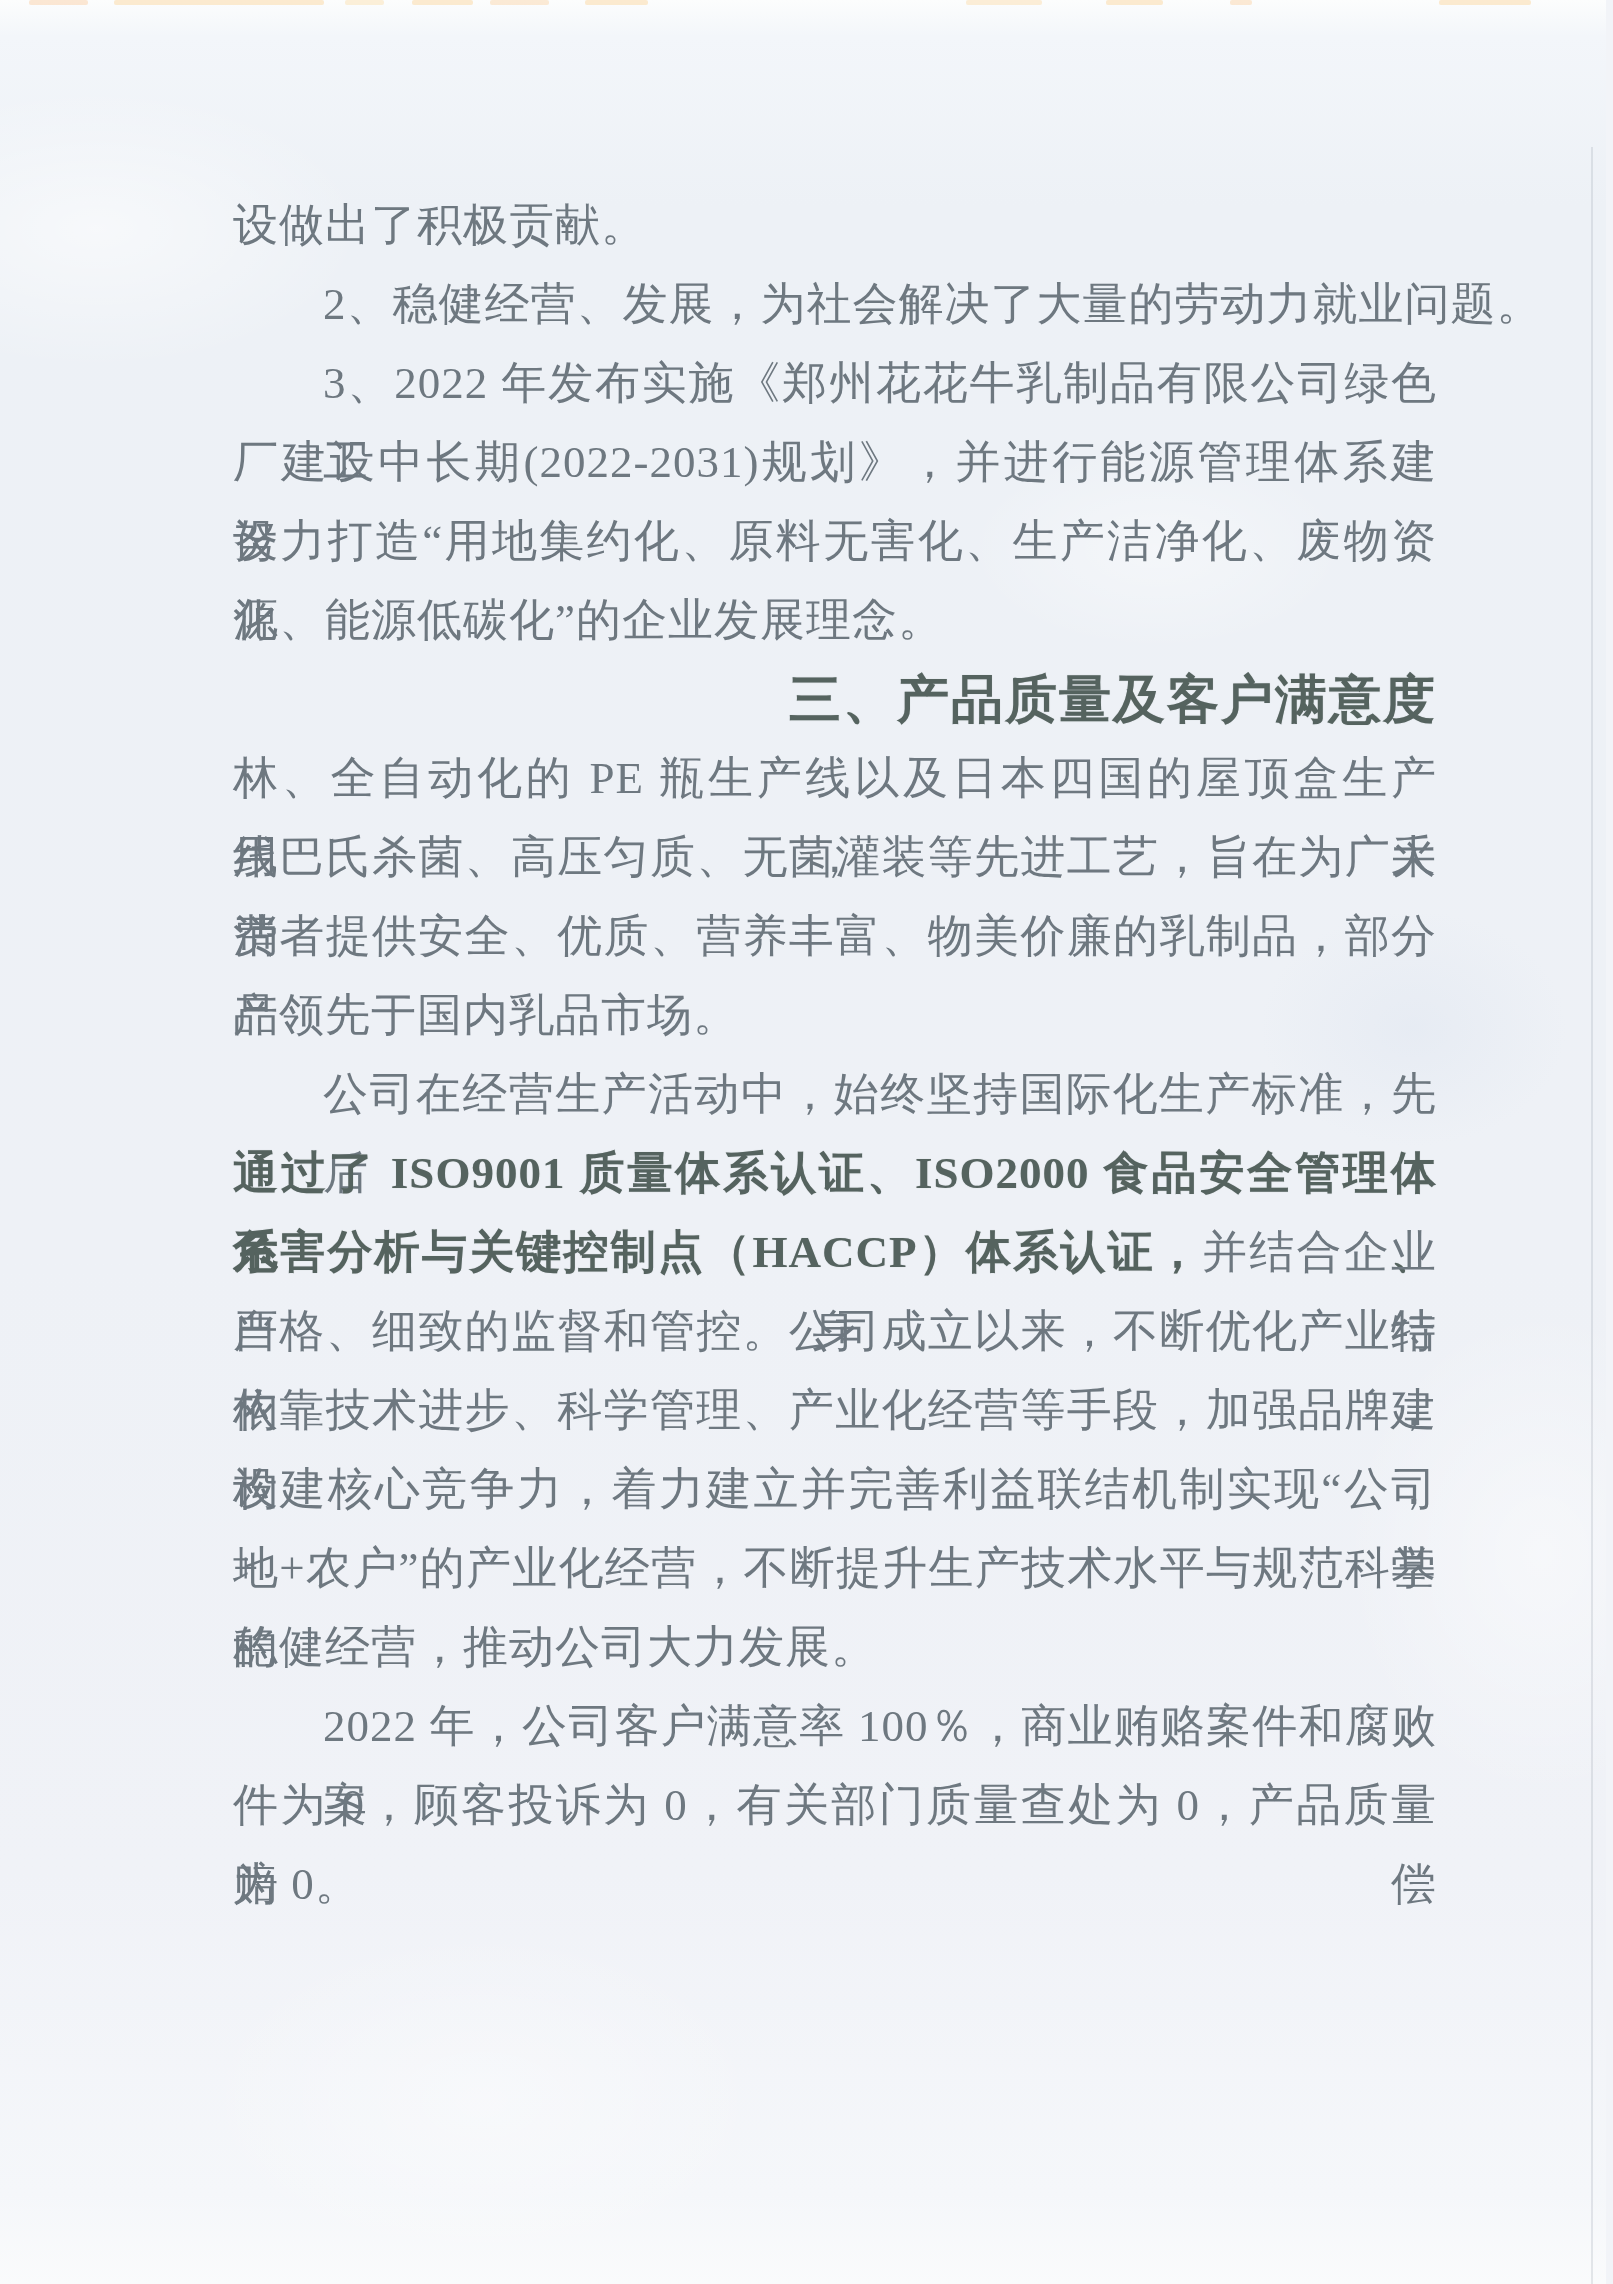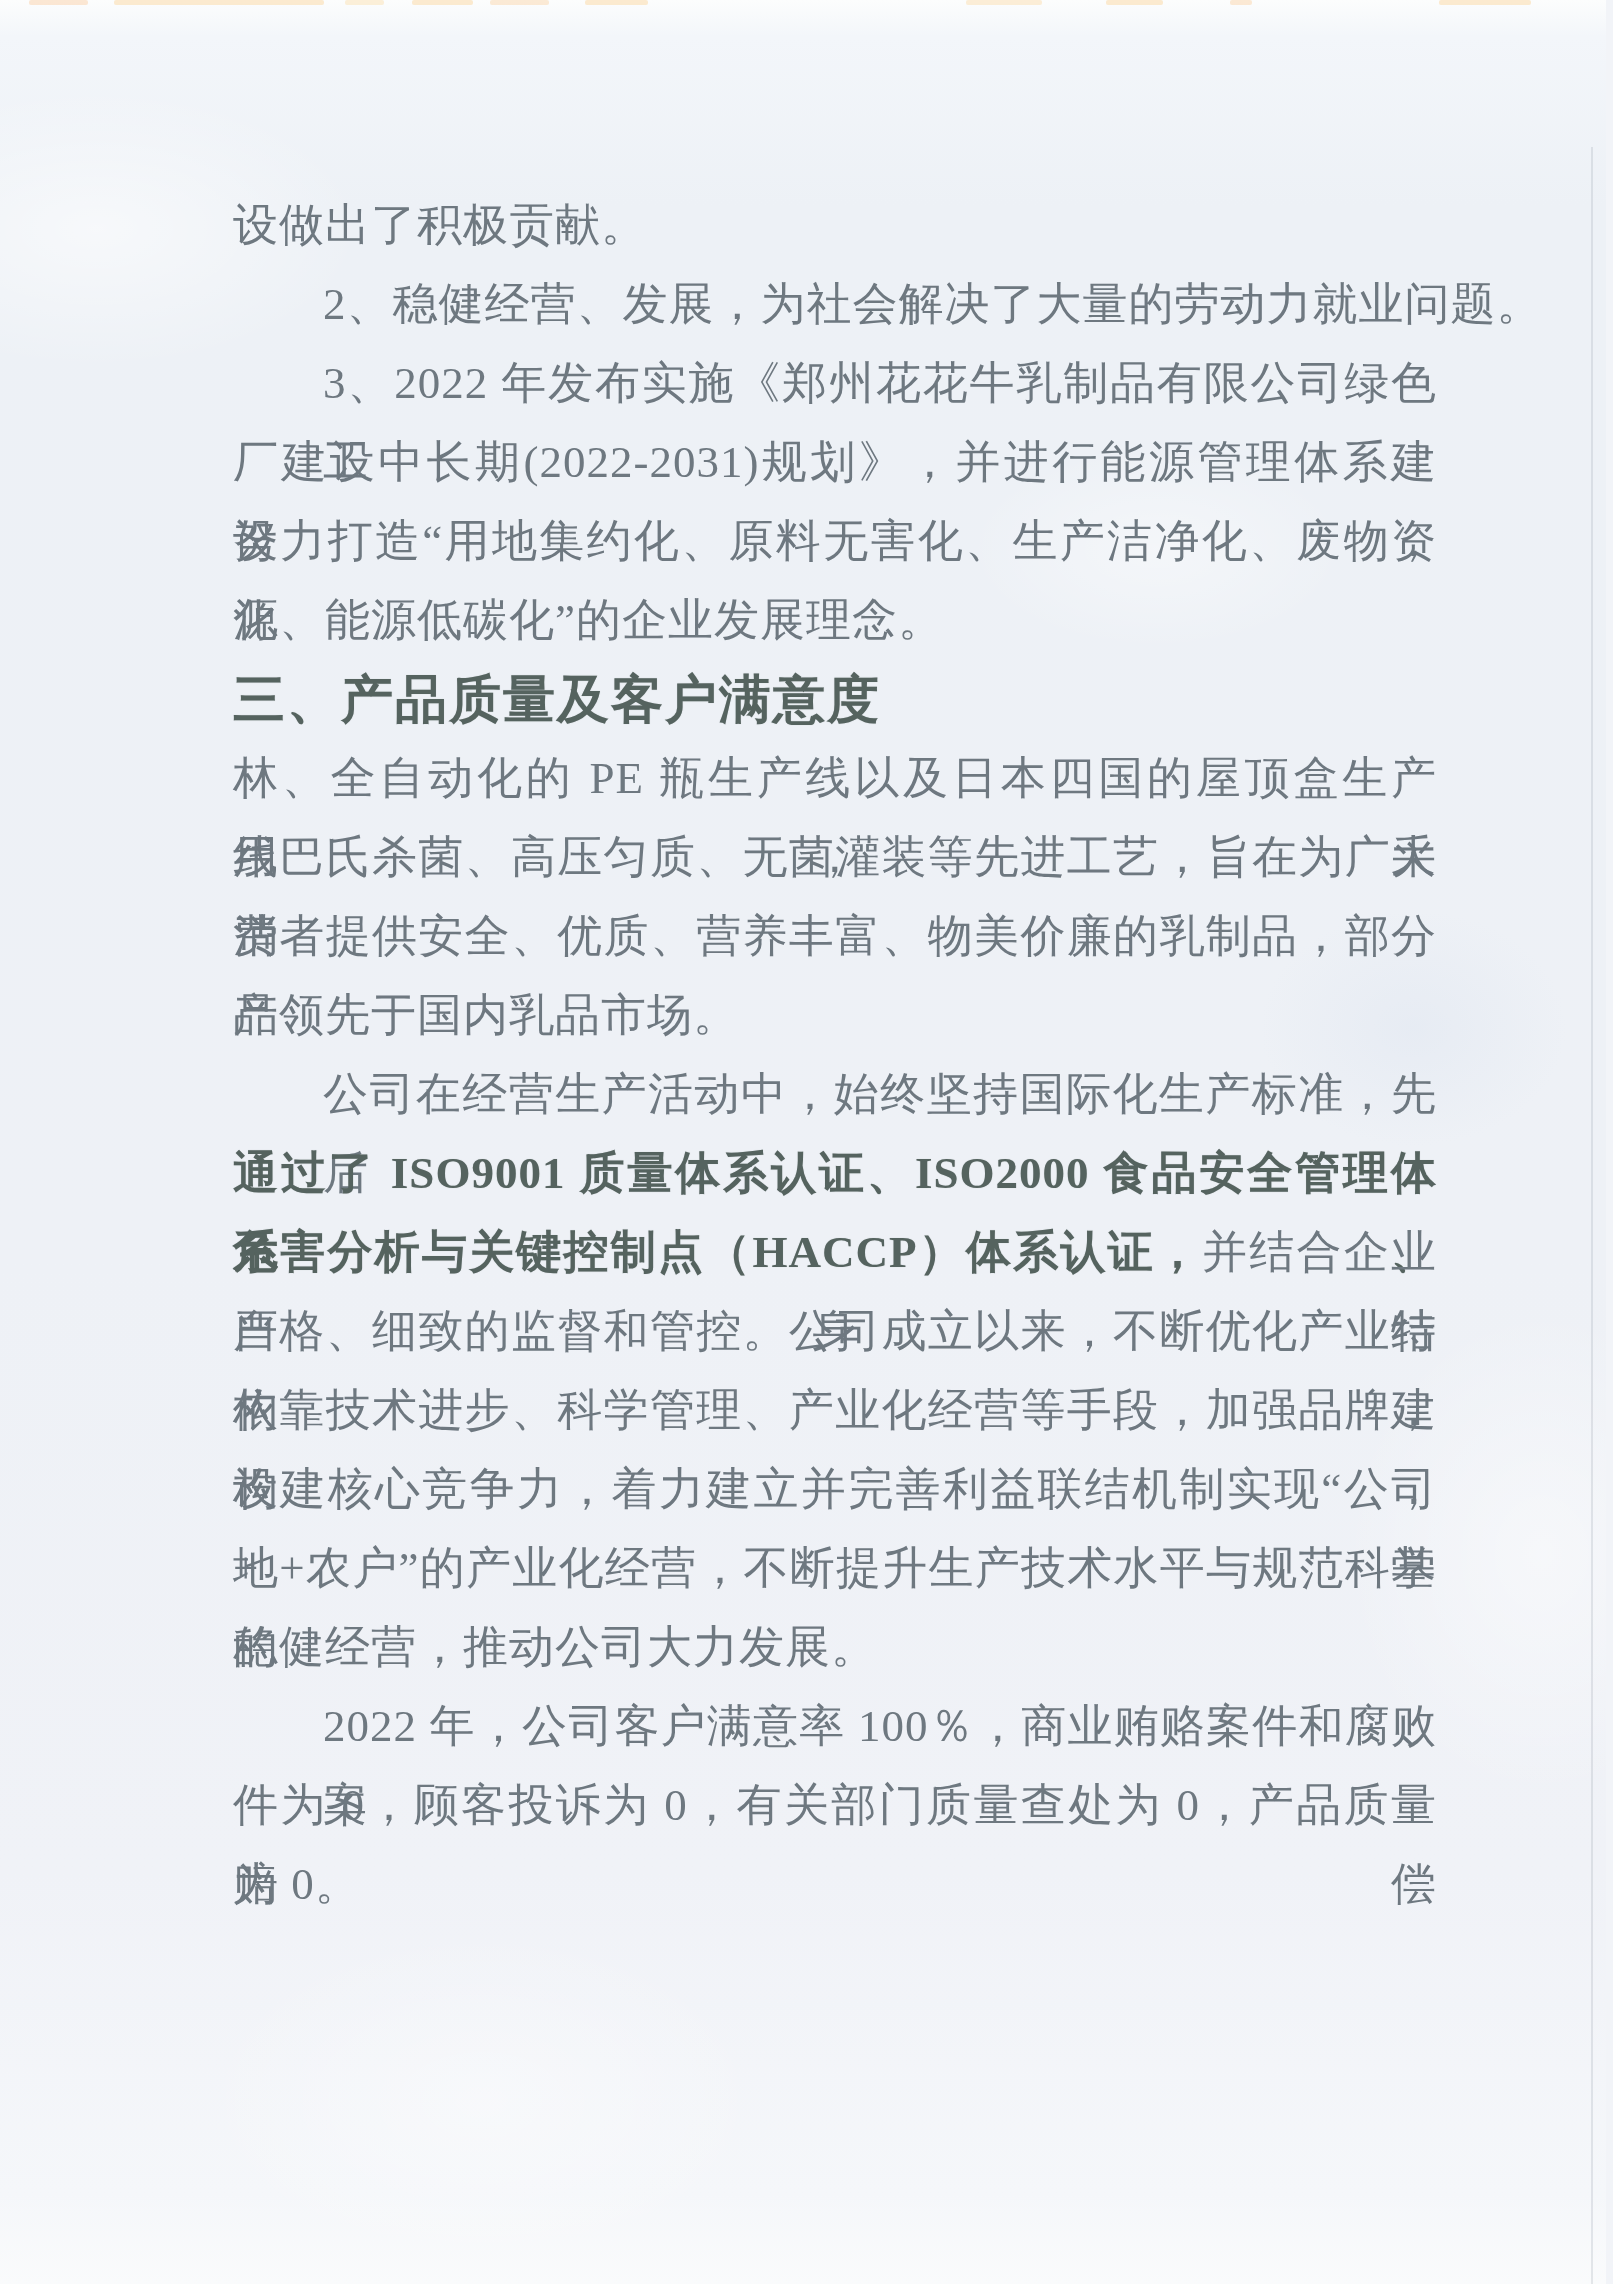--- a/index.html
+++ b/index.html
@@ -39,20 +39,21 @@
     text-align-last: justify;
     text-justify: inter-character;
   }
   .line.indent { padding-left: 90px; }
   .line.heading {
     font-weight: bold;
     font-size: 52px;
     letter-spacing: 2px;
     color: #46535c;
     text-shadow: 0 0 1px rgba(70,83,92,0.35);
+    text-align: right;
   }
   .seg.bold {
     font-weight: bold;
     color: #55635f;
     text-shadow: 0 0 1px rgba(85,99,95,0.3);
   }
   
   .edge-line {
     position: absolute;
     right: 12.7px; top: 147px; bottom: 0;

